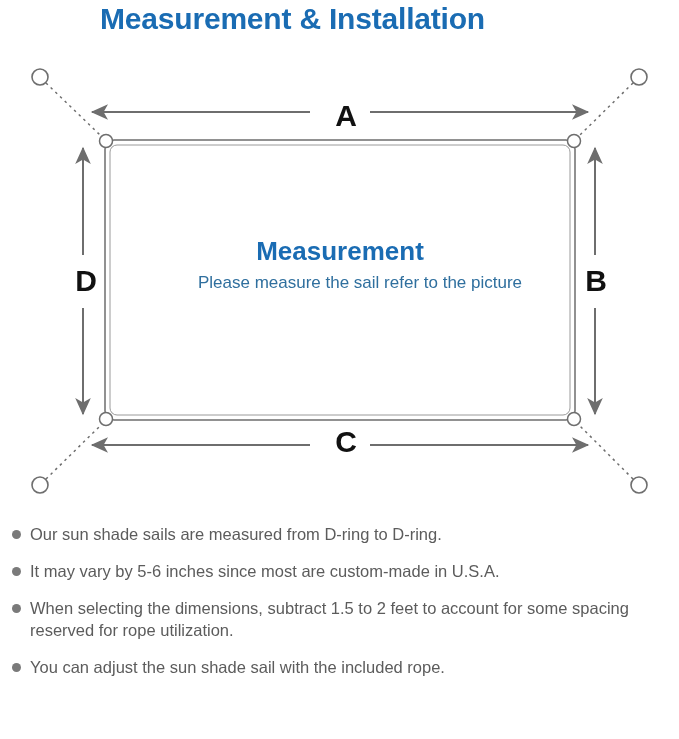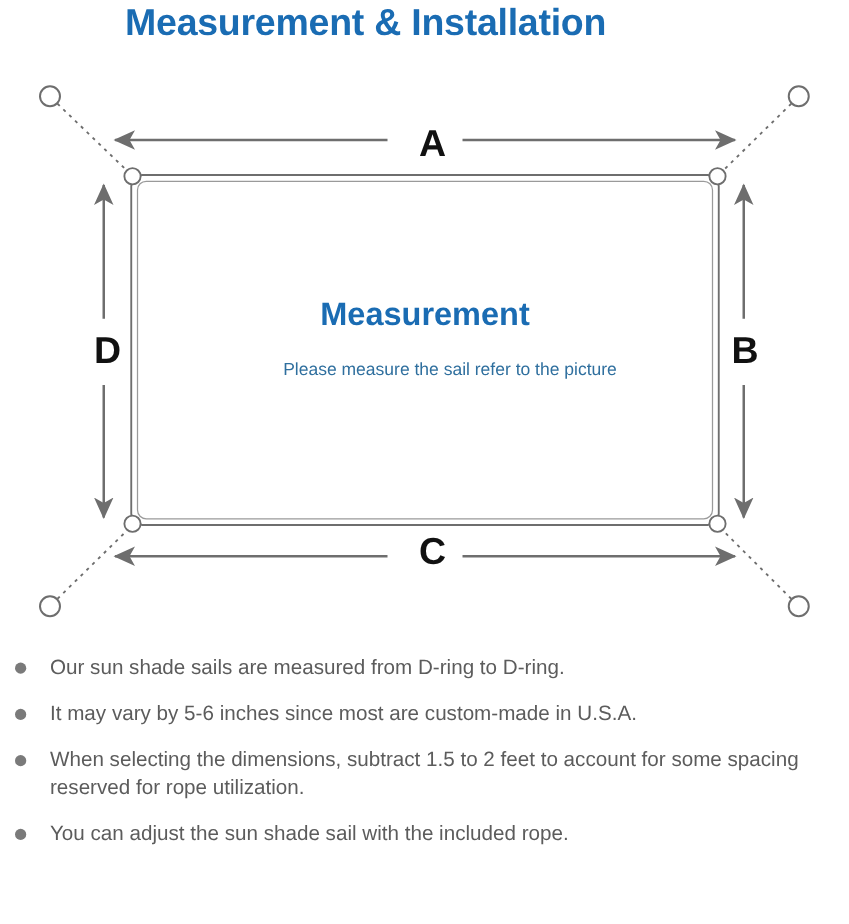--- a/index.html
+++ b/index.html
@@ -63,40 +63,40 @@
     top: 185px;
     width: 470px;
     text-align: center;
     pointer-events: none;
   }
   #center-heading {
     font-size: 26px;
     font-weight: bold;
     color: #1a6cb3;
     line-height: 32px;
-    margin-bottom: 18px;
+    margin-bottom: 6px;
   }
   #center-sub {
-    font-size: 14px;
+    font-size: 17px;
     font-weight: normal;
     color: #2f6f9e;
     line-height: 20px;
     margin-left: 40px;
   }
 
   
   #notes {
     position: absolute;
     left: 0px;
     top: 523px;
     width: 679px;
   }
   .note-item {
     position: relative;
-    padding-left: 40px;
+    padding-left: 30px;
     margin-bottom: 15px;
     font-size: 16.5px;
     line-height: 22px;
     color: #5c5c5c;
     font-family: "Liberation Sans", sans-serif;
   }
   .note-bullet {
     position: absolute;
     left: 12px;
     top: 7px;

